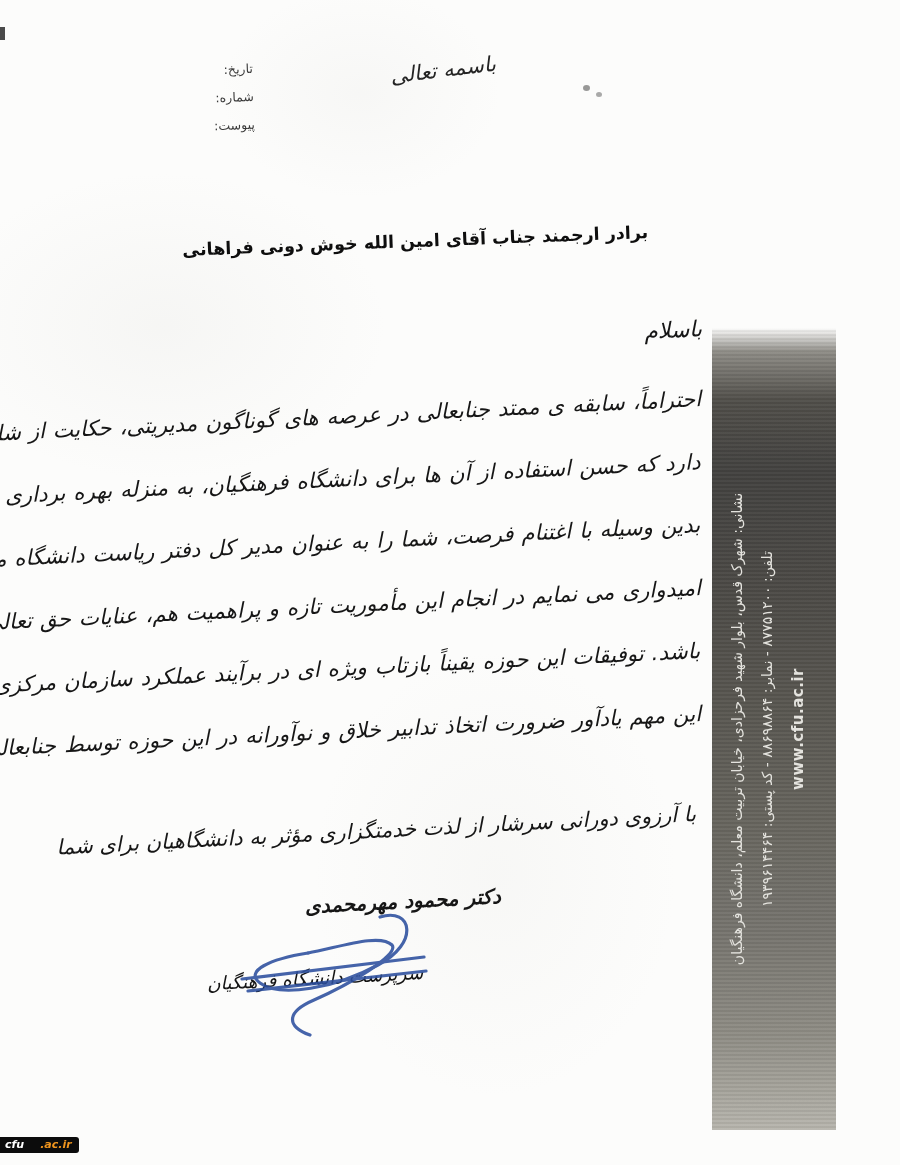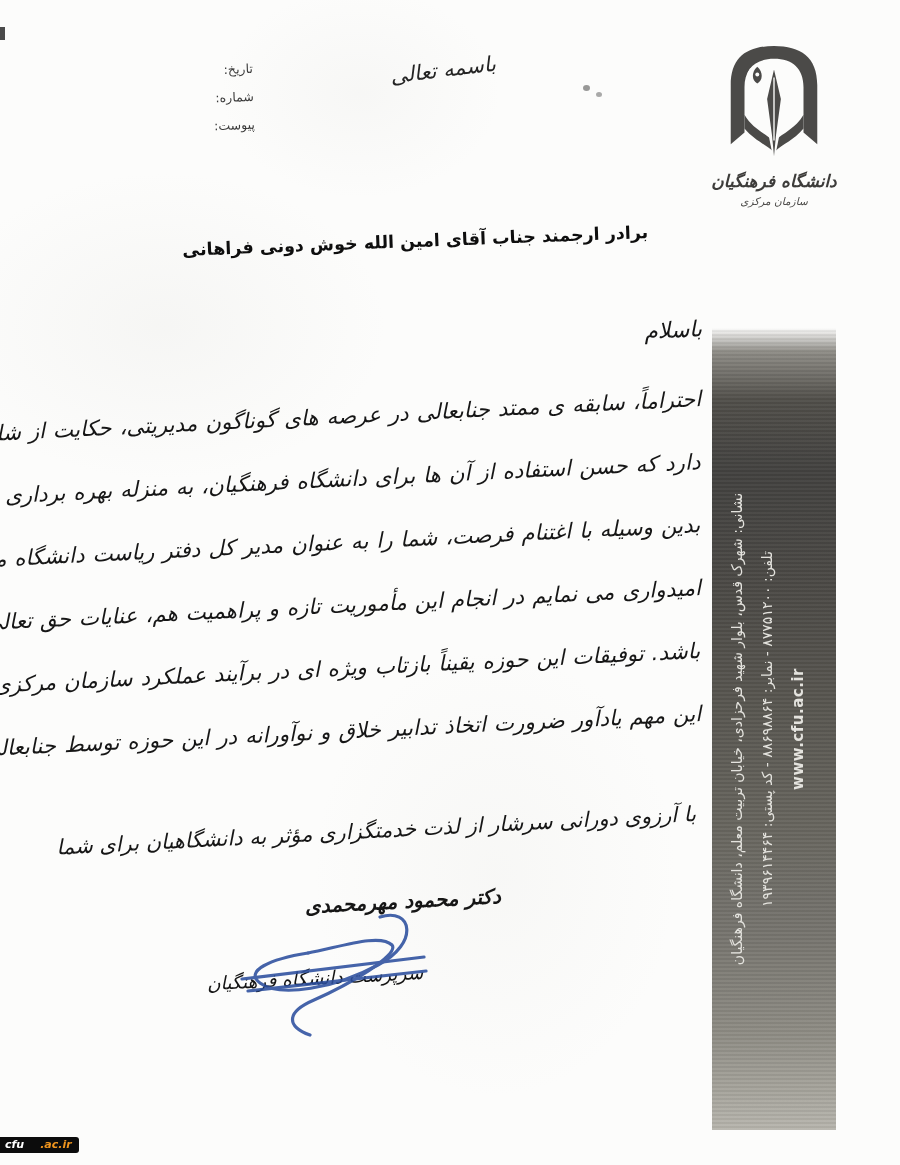--- a/index.html
+++ b/index.html
@@ -74,34 +74,20 @@
   <div class="smudge-b"></div>
 
   <div class="meta-block">
     <div class="meta-row">تاریخ:</div>
     <div class="meta-row">شماره:</div>
     <div class="meta-row">پیوست:</div>
   </div>
 
   <div class="basmala">باسمه تعالی</div>
 
-  <div class="logo-block">
-    <svg class="logo-glyph" width="118" height="128" viewBox="0 0 120 130" aria-hidden="true">
-      <path fill="#4b4a48" d="M16,104 L16,44 C16,15 33,4 60,4 C87,4 104,15 104,44 L104,104 L90,92 L90,46 C90,27 79,17 60,17 C41,17 30,27 30,46 L30,92 Z"></path>
-      <path fill="#4b4a48" d="M30,74 C38,88 50,92 60,101 C70,92 82,88 90,74 L90,88 C80,100 70,103 60,112 C50,103 40,100 30,88 Z"></path>
-      <path fill="#fcfcfb" d="M60,22 L71,58 L65,97 L60,122 L55,97 L49,58 Z"></path>
-      <path fill="#4b4a48" d="M60,28 L67,58 L62,95 L60,116 L58,95 L53,58 Z"></path>
-      <line x1="60" y1="36" x2="60" y2="100" stroke="#fcfcfb" stroke-width="1.4"></line>
-      <circle cx="43" cy="34" r="10" fill="#fcfcfb"></circle>
-      <path fill="#4b4a48" d="M43,25 C37,30 37,39 43,42 C49,39 49,30 43,25 Z"></path>
-      <circle cx="43" cy="33" r="2" fill="#fcfcfb"></circle>
-    </svg>
-    <div class="logo-name">دانشگاه فرهنگیان</div>
-    <div class="logo-org">سازمان مرکزی</div>
-  </div>
 
   <div class="recipient">برادر ارجمند جناب آقای امین الله خوش دونی فراهانی</div>
 
   <div class="salutation">باسلام</div>
 
   <div class="bline bl0">احتراماً، سابقه ی ممتد جنابعالی در عرصه های گوناگون مدیریتی، حکایت از شایستگی های غیر قابل انکاری</div>
   <div class="bline bl1">دارد که حسن استفاده از آن ها برای دانشگاه فرهنگیان، به منزله بهره برداری از یک فرصت است.</div>
   <div class="bline bl2">بدین وسیله با اغتنام فرصت، شما را به عنوان مدیر کل دفتر ریاست دانشگاه منصوب نموده، اظهار</div>
   <div class="bline bl3">امیدواری می نمایم در انجام این مأموریت تازه و پراهمیت هم، عنایات حق تعالی پشتوانه دوام توفیقاتتان</div>
   <div class="bline bl4">باشد. توفیقات این حوزه یقیناً بازتاب ویژه ای در برآیند عملکرد سازمان مرکزی خواهد داشت که انتظار می رود</div>

